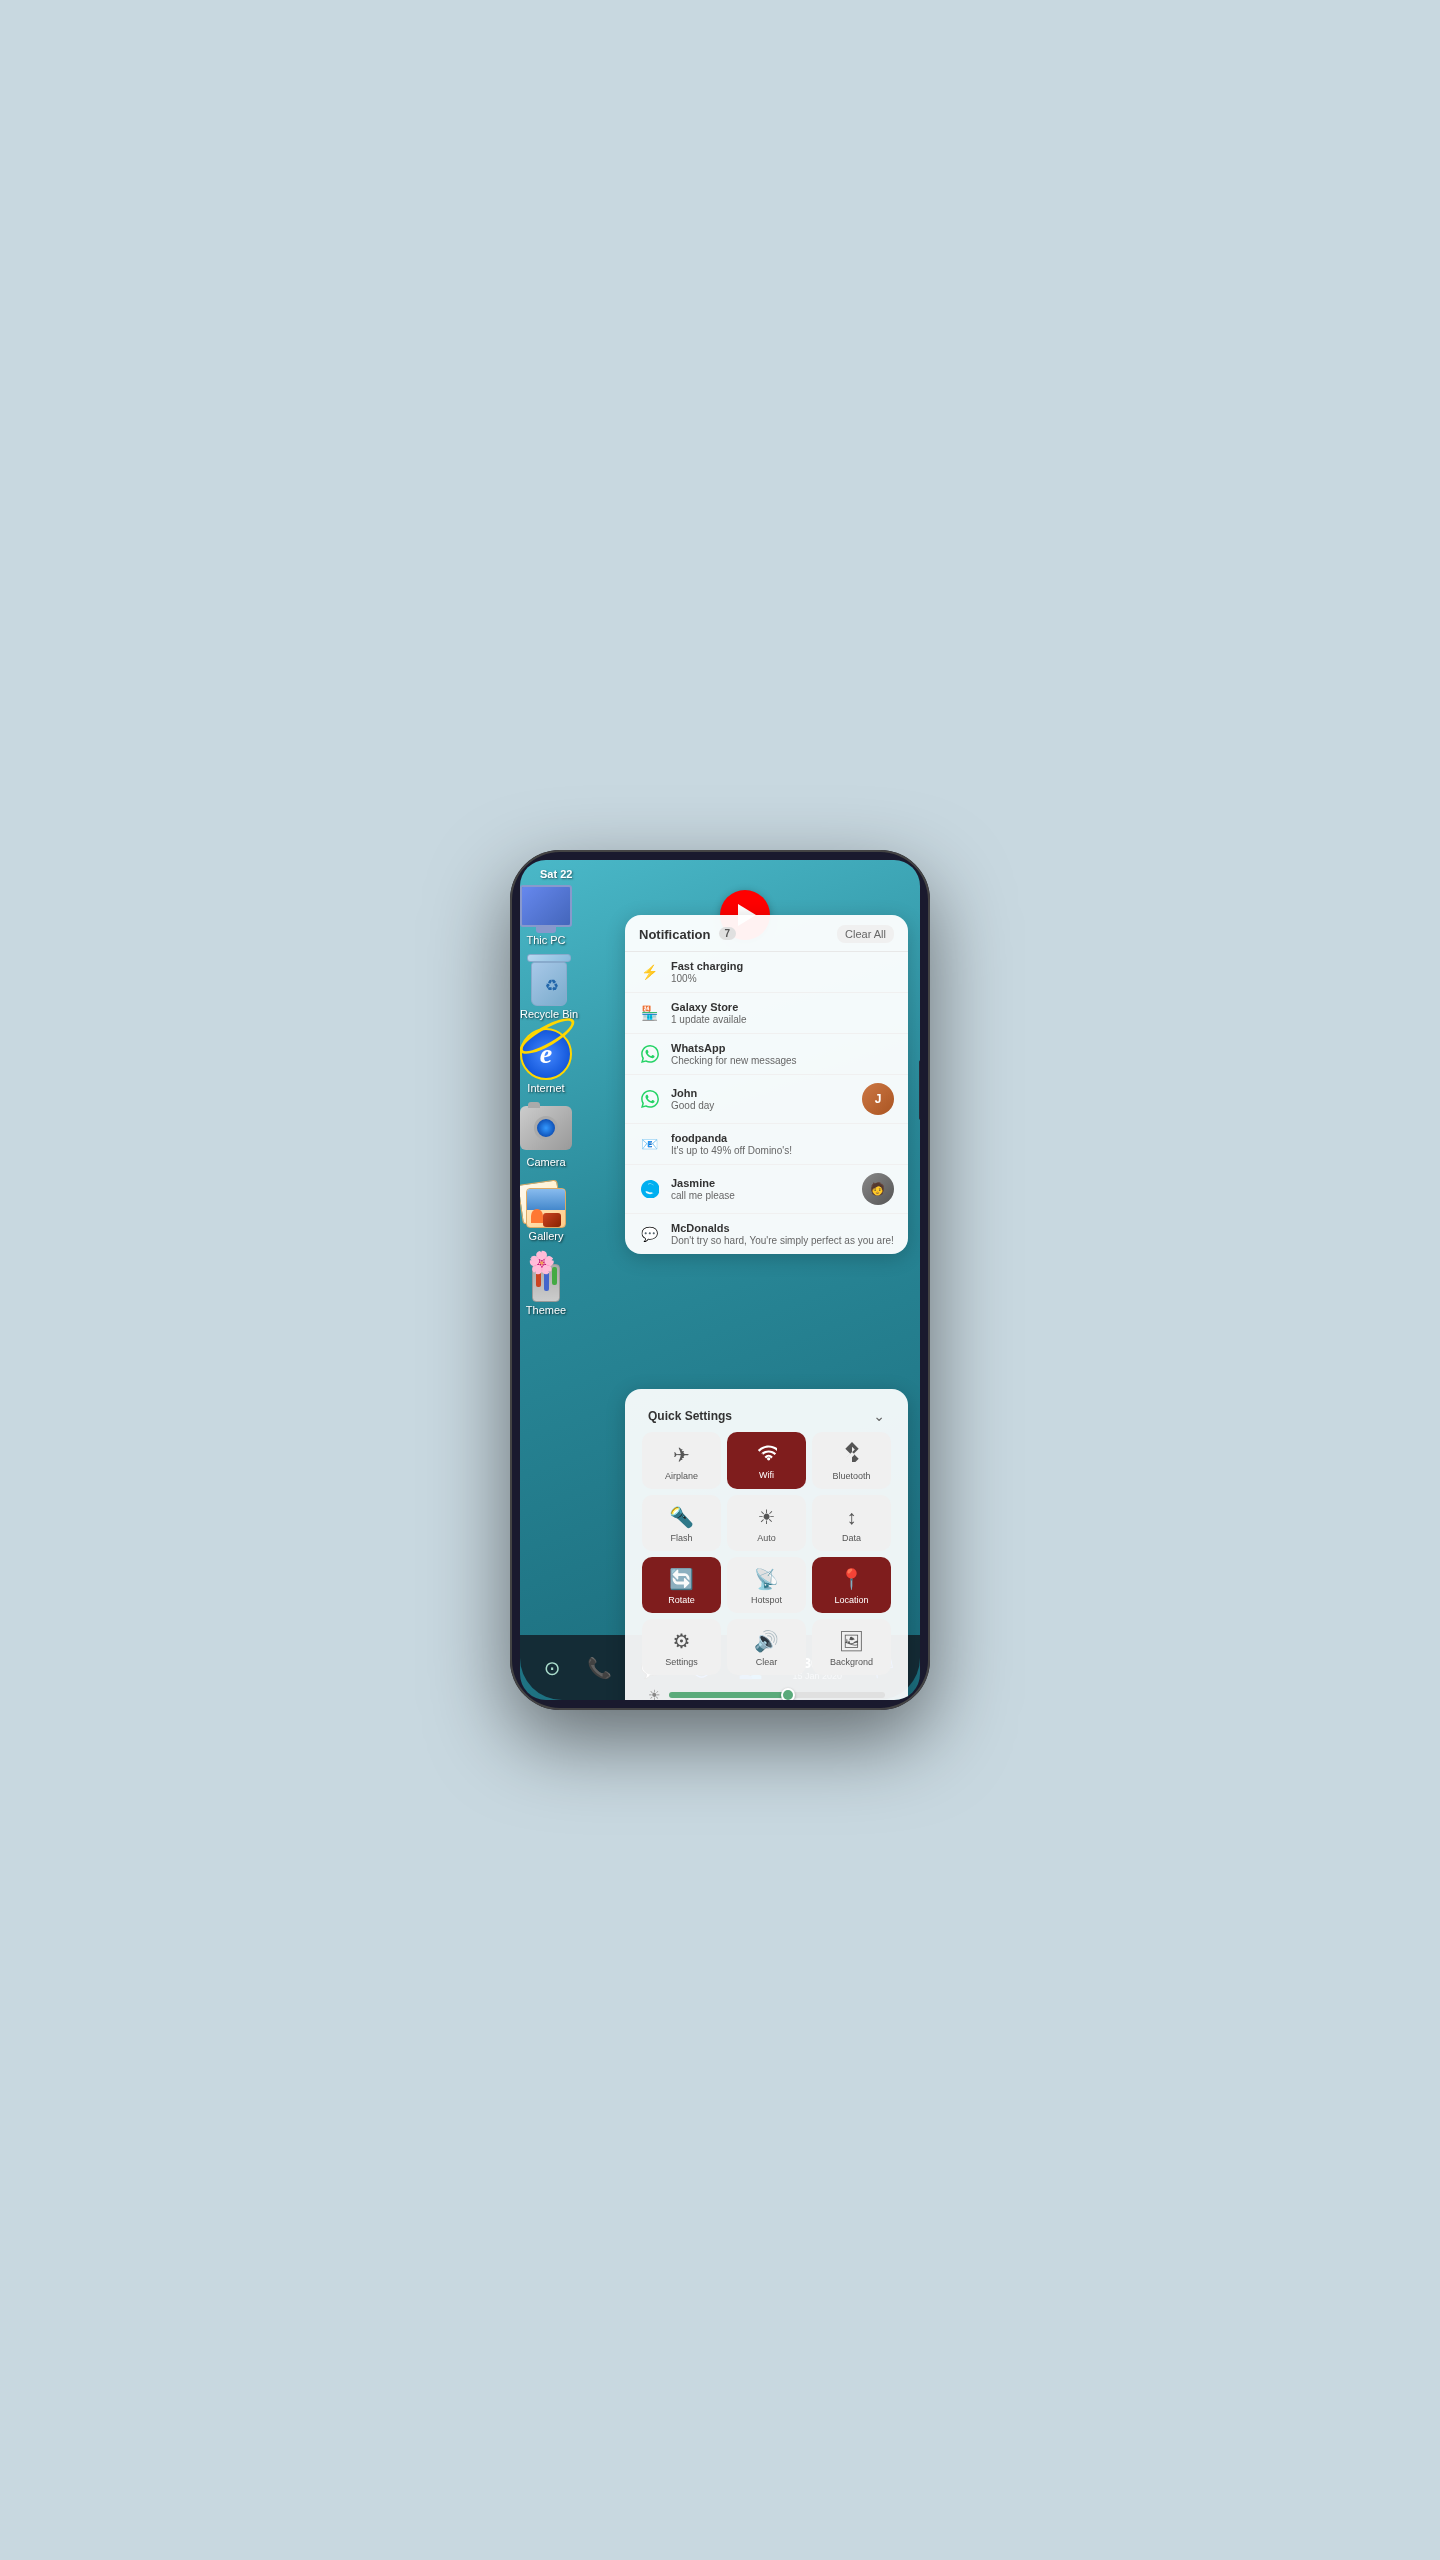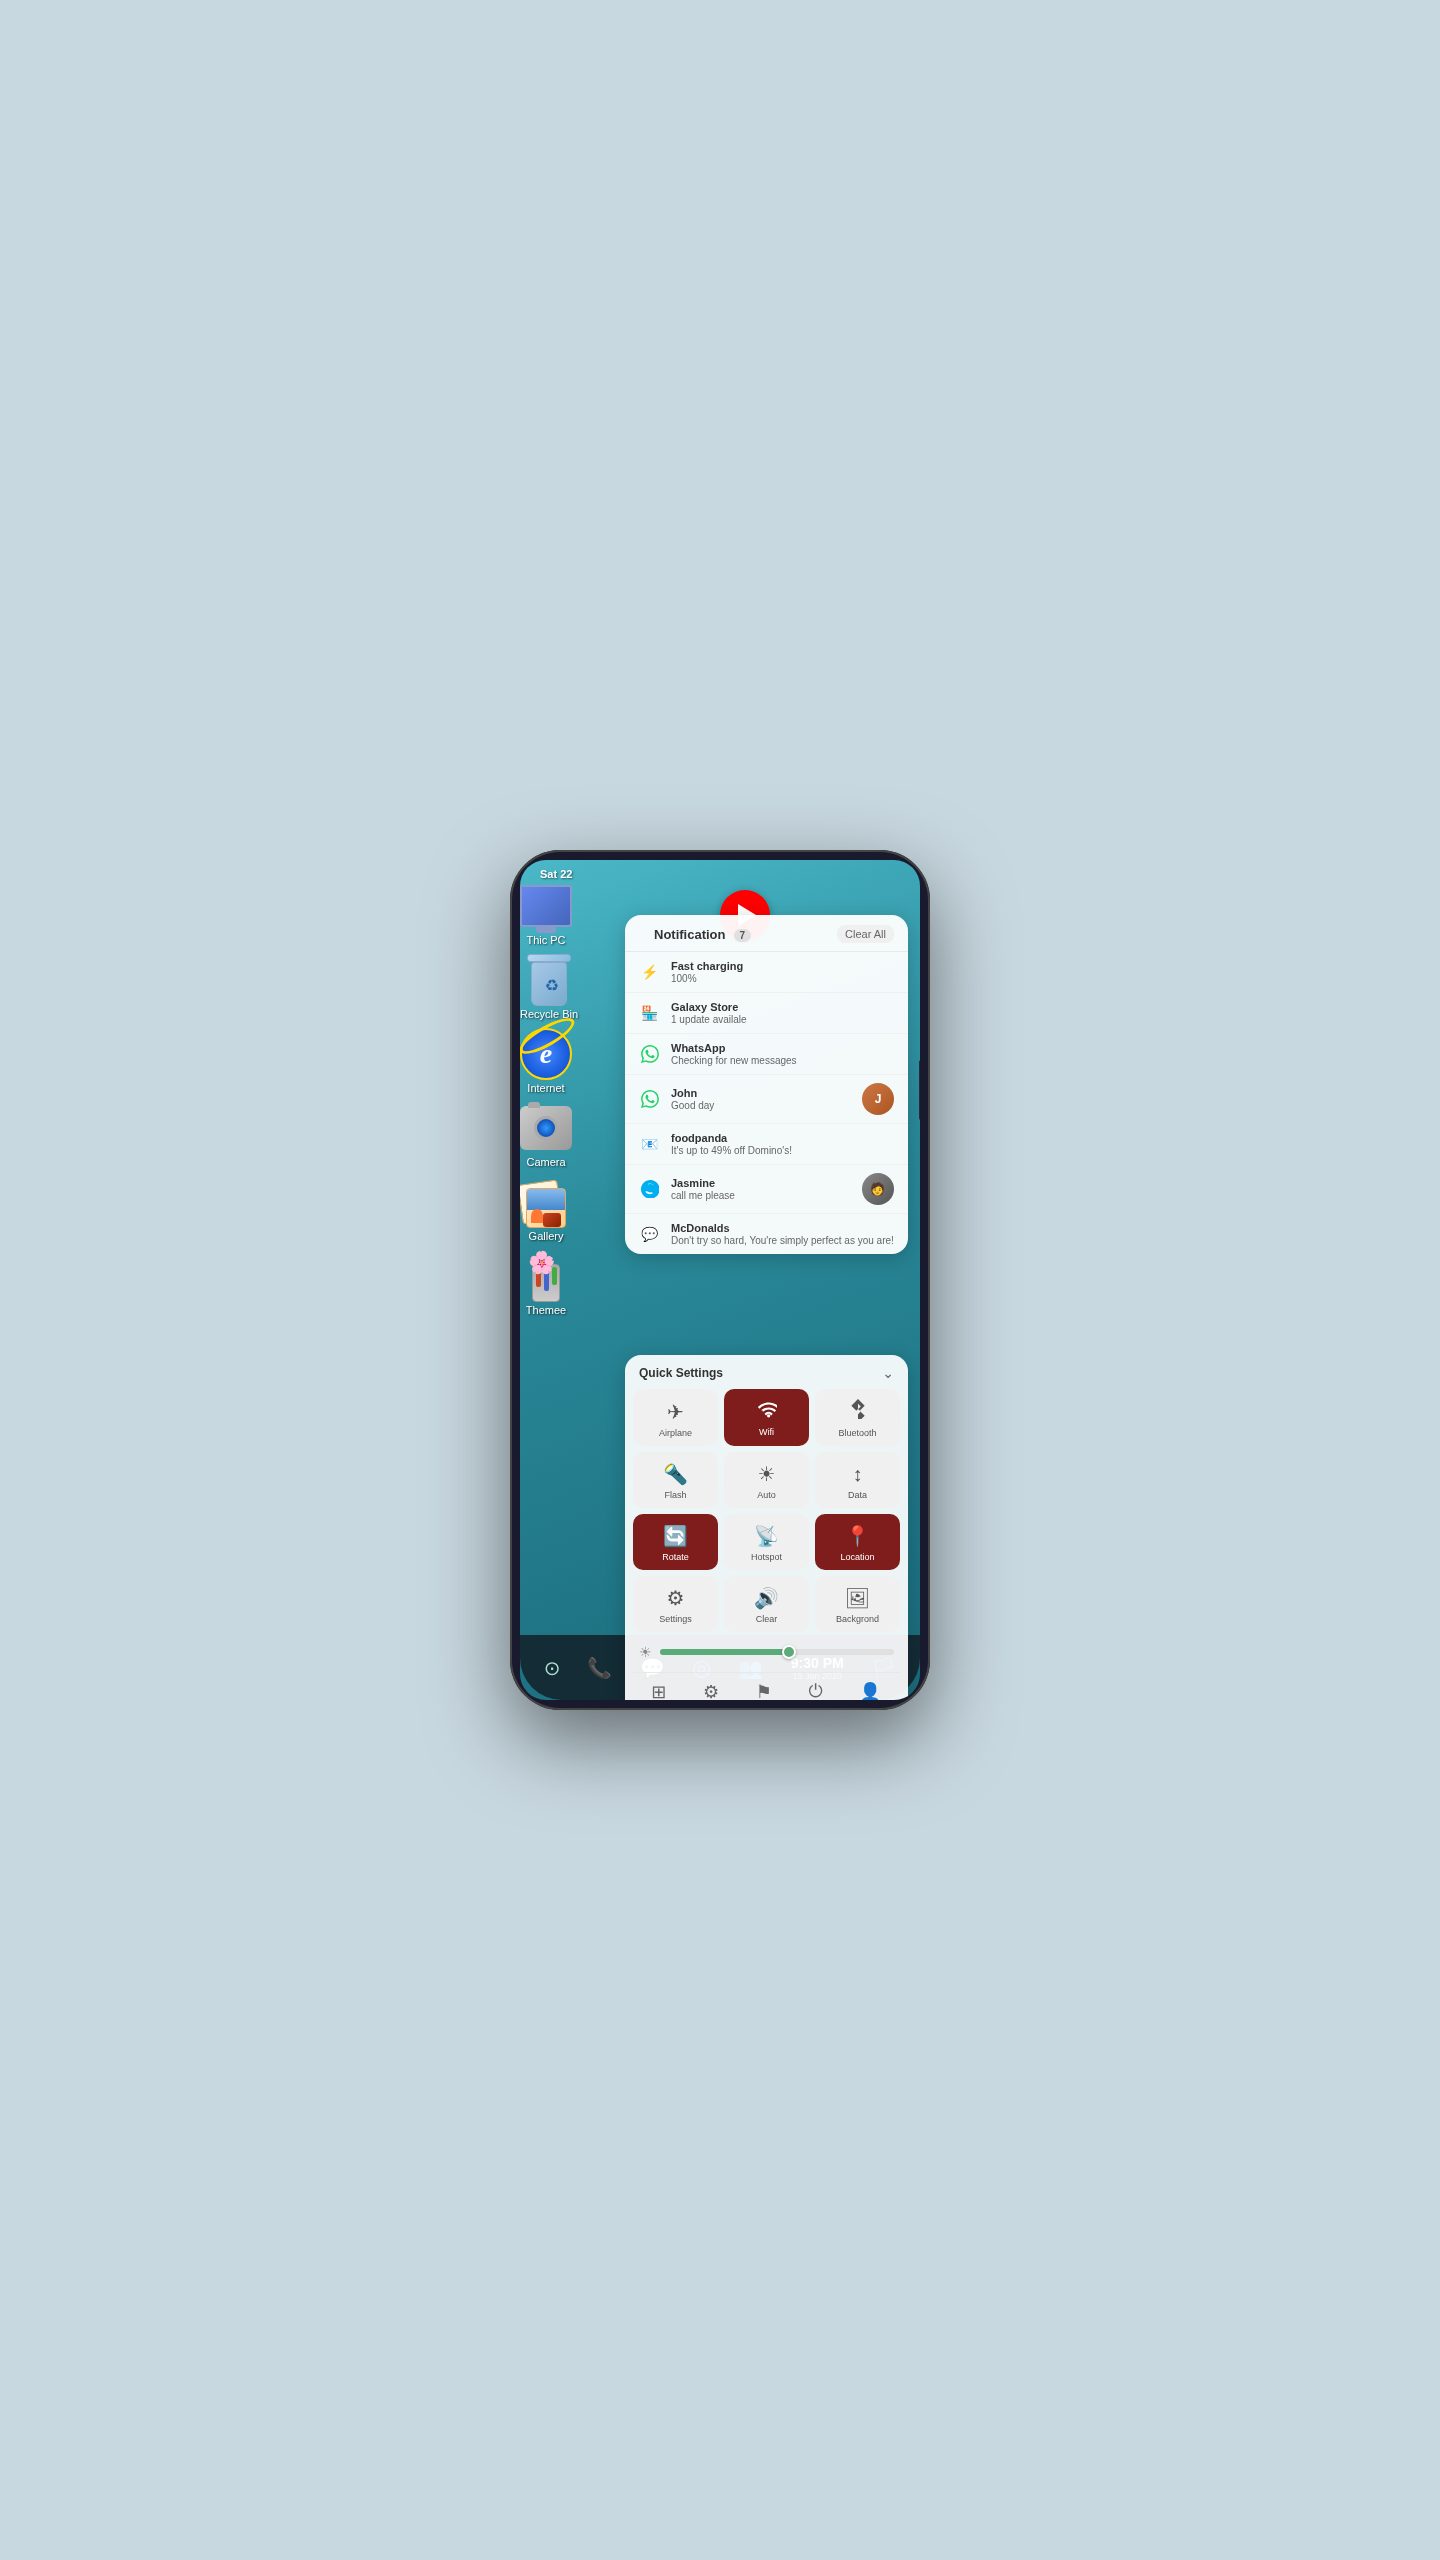--- a/index.html
+++ b/index.html
@@ -175,21 +175,21 @@
       box-shadow: 0 4px 20px rgba(0,0,0,0.2);
     }
     .notif-header {
       display: flex;
       align-items: center;
       justify-content: space-between;
       padding: 10px 14px 8px;
       border-bottom: 1px solid #e8e8e8;
     }
     .notif-title-area {
-      display: flex; align-items: flex-end; gap: 8px; margin-left: 15px;
+      display: flex; align-items: flex-start; gap: 8px;
     }
     .notif-title {
       font-size: 13px;
       font-weight: 600;
       color: #333;
     }
     .notif-badge {
       background: #e0e0e0;
       color: #555;
       font-size: 10px;
@@ -244,25 +244,25 @@
     .avatar-jasmine {
       width: 32px; height: 32px;
       border-radius: 50%;
       background: linear-gradient(135deg, #888888, #555555);
       display: flex; align-items: center; justify-content: center;
       color: white; font-size: 12px;
     }
     
     .quick-settings {
       position: absolute;
-      top: 495px; left: 105px; right: 12px;
+      top: 529px; left: 105px; right: 12px;
       background: rgba(255,255,255,0.92);
       border-radius: 16px;
       z-index: 10;
-      padding: 8px;
+      padding: 17px;
       box-shadow: 0 4px 20px rgba(0,0,0,0.2);
     }
     .qs-header {
       display: flex;
       justify-content: space-between;
       align-items: center;
       padding: 2px 6px 8px;
     }
     .qs-title {
       font-size: 12px;

